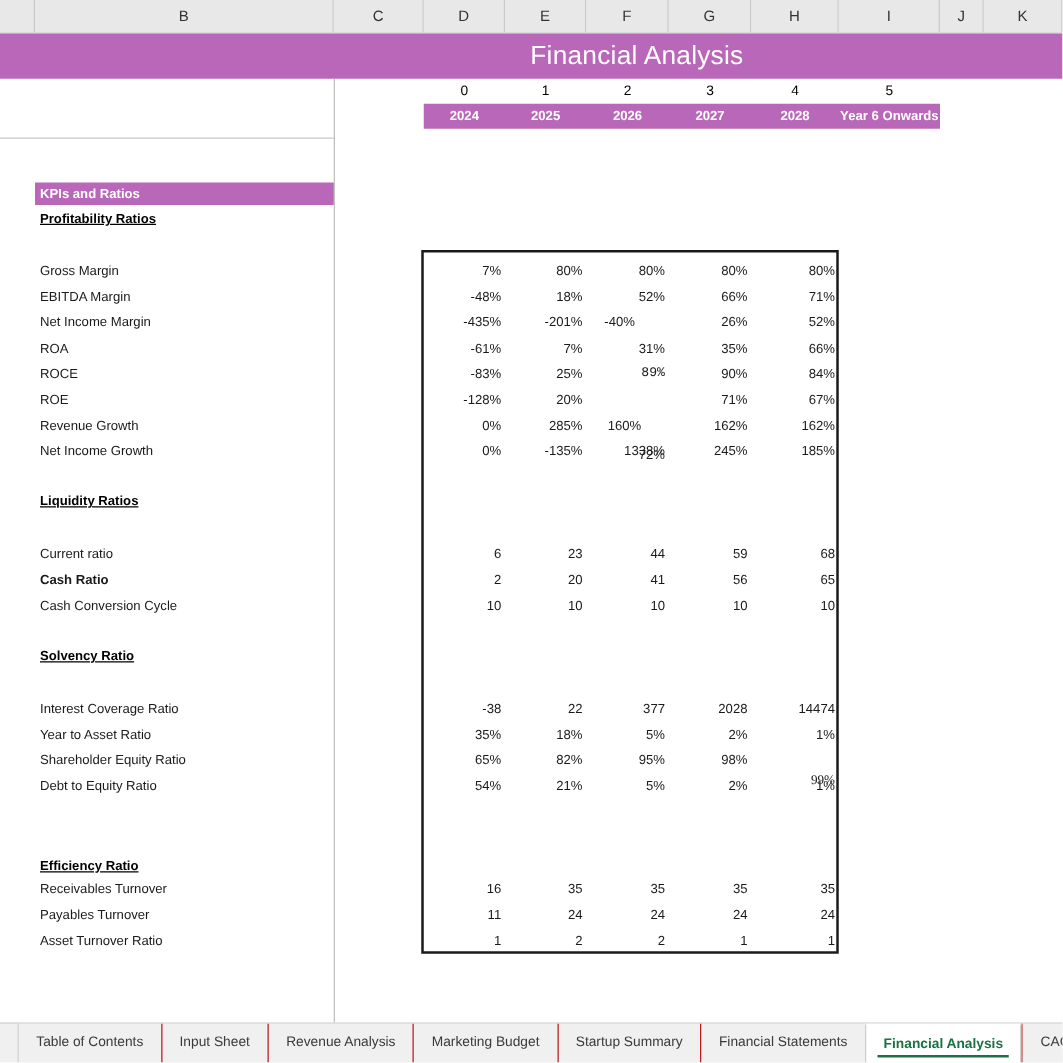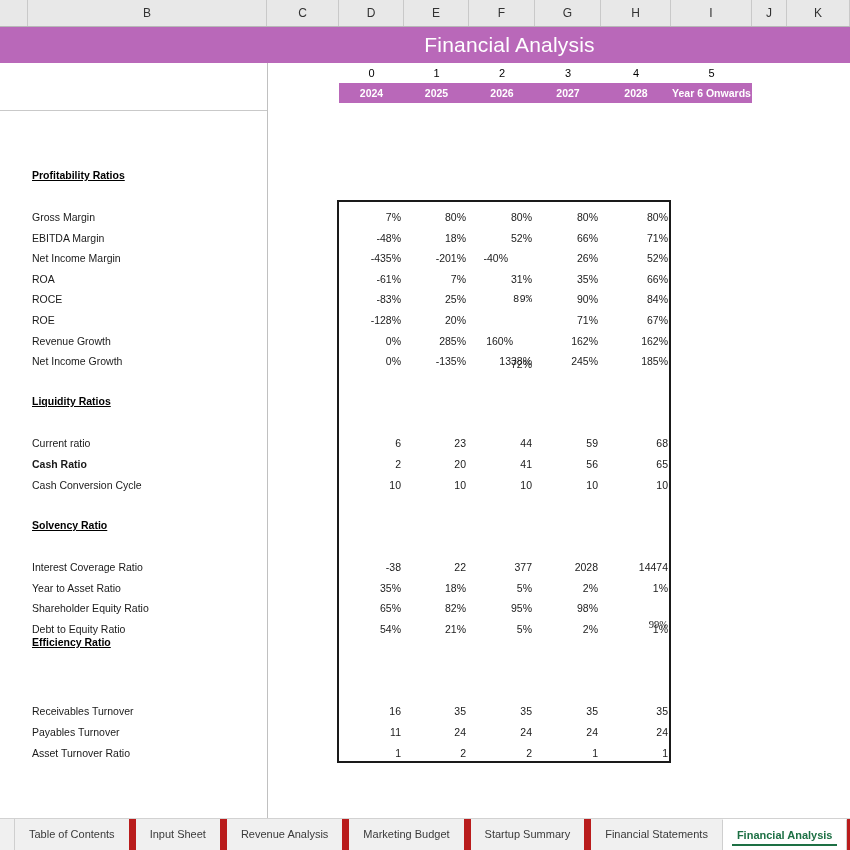--- a/index.html
+++ b/index.html
@@ -192,21 +192,21 @@
     font-size: 0;
   }
   .tab {
     display: inline-block;
     height: 31px;
     line-height: 31px;
     padding: 0 14px;
     font-size: 11px;
     color: #3a3a3a;
     background: #f0f0f0;
-    border-left: 7px solid #b91c1c;
+    border-left: 1px solid #b91c1c;
     vertical-align: top;
     font-family: "Liberation Sans", sans-serif;
   }
   .tab.first { border-left: 1px solid #cfcfcf; }
   .tab.active {
     background: #ffffff;
     color: #1d7044;
     font-weight: bold;
     border-left: 1px solid #cfcfcf;
     border-right: 1px solid #cfcfcf;
@@ -261,20 +261,23 @@
       <div class="year-cell" style="left: 469px; width: 66px;">2026</div>
       <div class="year-cell" style="left: 535px; width: 66px;">2027</div>
       <div class="year-cell" style="left: 601px; width: 70px;">2028</div>
       <div class="year-cell" style="left: 671px; width: 81px;">Year 6 Onwards</div>
     </div>
 
   <div class="rule-under-years"></div>
 
   <div class="vsep"></div>
 
+  <div class="kpi-banner">
+    <span>KPIs and Ratios</span>
+  </div>
 
   <div class="data-box"></div>
 
   <div id="sectionsLayer">
       <div class="section-head" style="top: 169px;">Profitability Ratios</div>
       <div class="row-label" style="top: 210px;">Gross Margin</div>
       <div class="val" style="left: 339px; width: 65px; top: 210px;">7%</div>
       <div class="val" style="left: 404px; width: 65px; top: 210px;">80%</div>
       <div class="val" style="left: 469px; width: 66px; top: 210px;">80%</div>
       <div class="val" style="left: 535px; width: 66px; top: 210px;">80%</div>
@@ -358,21 +361,21 @@
       <div class="val" style="left: 404px; width: 65px; top: 601px;">82%</div>
       <div class="val" style="left: 469px; width: 66px; top: 601px;">95%</div>
       <div class="val" style="left: 535px; width: 66px; top: 601px;">98%</div>
       <div class="val" style="left: 601px; width: 70px; top: 618px; font-family: Liberation Serif, serif;">99%</div>
       <div class="row-label" style="top: 622px;">Debt to Equity Ratio</div>
       <div class="val" style="left: 339px; width: 65px; top: 622px;">54%</div>
       <div class="val" style="left: 404px; width: 65px; top: 622px;">21%</div>
       <div class="val" style="left: 469px; width: 66px; top: 622px;">5%</div>
       <div class="val" style="left: 535px; width: 66px; top: 622px;">2%</div>
       <div class="val" style="left: 601px; width: 70px; top: 622px;">1%</div>
-      <div class="section-head" style="top: 636px;">Efficiency Ratio</div>
+      <div class="section-head" style="top: 687px;">Efficiency Ratio</div>
       <div class="row-label" style="top: 704px;">Receivables Turnover</div>
       <div class="val" style="left: 339px; width: 65px; top: 704px;">16</div>
       <div class="val" style="left: 404px; width: 65px; top: 704px;">35</div>
       <div class="val" style="left: 469px; width: 66px; top: 704px;">35</div>
       <div class="val" style="left: 535px; width: 66px; top: 704px;">35</div>
       <div class="val" style="left: 601px; width: 70px; top: 704px;">35</div>
       <div class="row-label" style="top: 725px;">Payables Turnover</div>
       <div class="val" style="left: 339px; width: 65px; top: 725px;">11</div>
       <div class="val" style="left: 404px; width: 65px; top: 725px;">24</div>
       <div class="val" style="left: 469px; width: 66px; top: 725px;">24</div>

